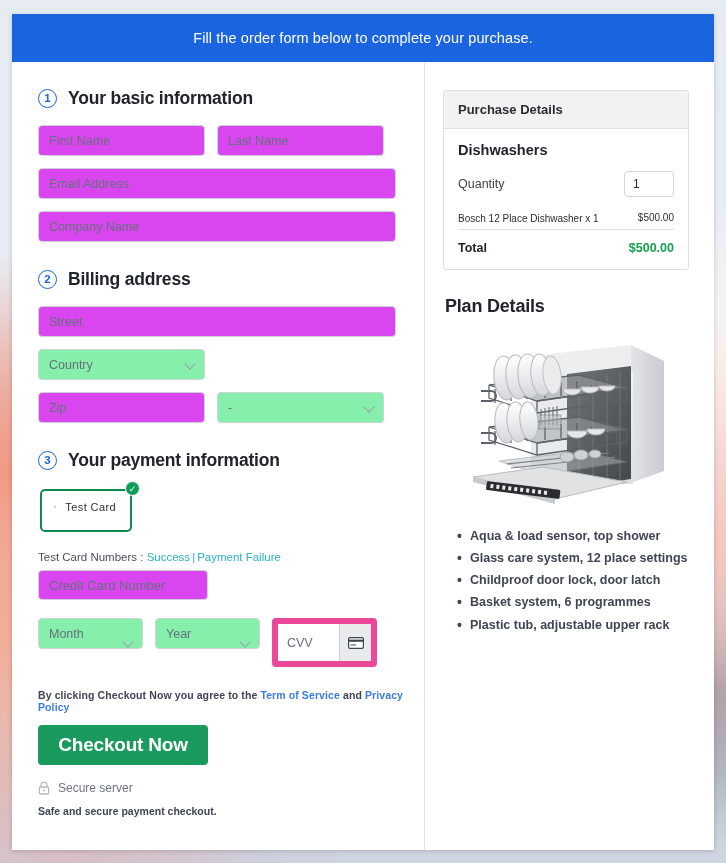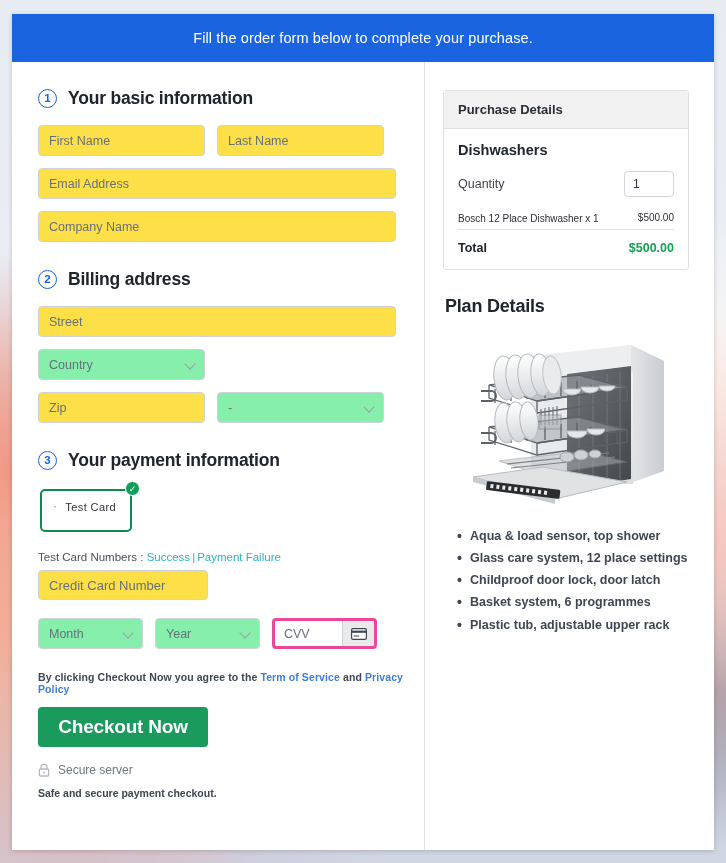--- a/index.html
+++ b/index.html
@@ -79,21 +79,21 @@
     color: #20242b;
     letter-spacing: -.2px;
   }
 
   
   .row { display: flex; gap: 12px; margin-bottom: 12px; }
   .fld {
     height: 31px;
     border: 1px solid #cfd3d8;
     border-radius: 4px;
-    background: #fde047;
+    background: #d946ef;
     font-size: 12.5px;
     font-family: "Liberation Sans", sans-serif;
     color: #2e3238;
     padding: 0 10px;
     width: 100%;
     outline: none;
   }
   .fld::placeholder { color: #66707c; opacity: 1; }
   .half { width: 167px; flex: 0 0 167px; }
   .full { width: 358px; flex: 0 0 358px; }
@@ -150,24 +150,24 @@
   .testnums a { color: #27b3c4; text-decoration: none; }
   .testnums .bar { color: #27b3c4; padding: 0 2px; }
 
   .ccnum { width: 170px; flex: 0 0 170px; height: 30px; font-size: 13px; }
 
   .exp-row { display: flex; gap: 12px; margin-top: 18px; }
   .exp-sel { width: 105px; flex: 0 0 105px; }
   .cvv-group {
     display: flex;
     width: 105px; flex: 0 0 105px;
-    border: 3px solid #ec4899;
+    border: 6px solid #ec4899;
     border-radius: 4px;
     overflow: hidden;
-    height: 31px;
+    height: 49px;
     background: #be185d;
   }
   .cvv-group input {
     border: 0; flex: 1 1 auto; height: 100%;
     padding: 0 9px; font-size: 12.5px; outline: none;
     font-family: "Liberation Sans", sans-serif;
     color: #2e3238; min-width: 0;
   }
   .cvv-group input::placeholder { color: #66707c; opacity: 1; }
   .cvv-icon {

